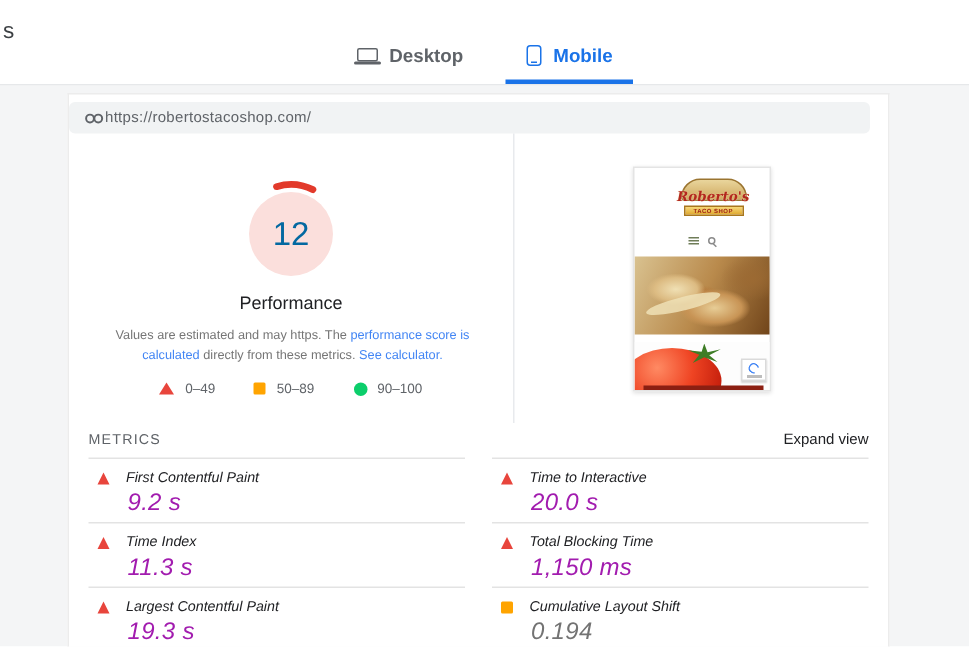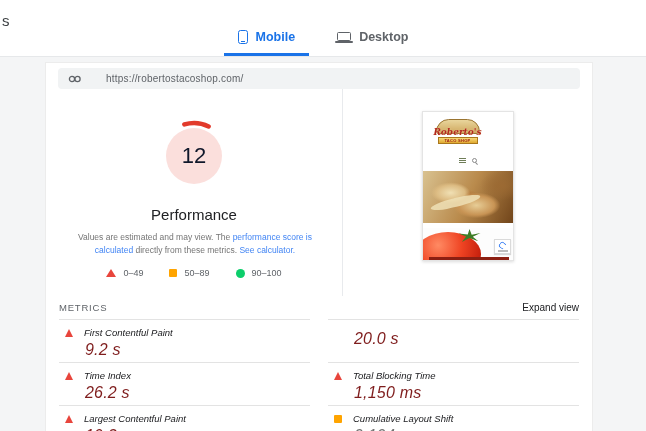--- a/index.html
+++ b/index.html
@@ -21,50 +21,50 @@
   .laptop-icon { width:14px; height:9px; border:1.6px solid #5f6368; border-radius:1.5px; position:relative; margin-bottom:2px;}
   .laptop-icon::after { content:""; position:absolute; left:-3px; right:-3px; bottom:-3.5px; height:2px; background:#5f6368; border-radius:1px; }
 
   
   .page-bg { position:absolute; top:57px; left:0; width:646px; height:374px; background:#f4f5f6; }
 
   
   .card { position:absolute; left:45px; top:62px; width:548px; height:380px; background:#fff;
     border:1px solid #ececec; border-bottom:none; }
 
-  .url-bar { margin:5px 12px 0 12px; height:21px; background:#f1f3f4; border-radius:4px;
-    display:flex; align-items:center; gap:24px; padding:0 10px; }
+  .url-bar { margin:5px 12px 0 0; height:21px; background:#f1f3f4; border-radius:4px;
+    display:flex; align-items:center; gap:0; padding:0 10px; }
   .link-icon { width:14px; height:8px; flex:0 0 auto; }
   .url-text { font-size:10px; color:#5f6368; letter-spacing:.2px; }
 
   
   .top-section { display:flex; align-items:stretch; }
   .gauge-pane { width:296px; text-align:center; padding:30px 18px 18px 18px; }
   .shot-pane { flex:1; border-left:1px solid #e8eaed; padding:22px 0 14px 0;
     display:flex; justify-content:center; }
 
   .gauge-wrap { position:relative; width:74px; height:74px; margin:0 auto; }
   .gauge-score { position:absolute; inset:0; display:flex; align-items:center; justify-content:center;
-    font-size:22px; color:#0f172a; }
-  .perf-label { margin-top:13px; font-size:15px; color:#202124; }
+    font-size:22px; color:#0369a1; }
+  .perf-label { margin-top:2px; font-size:12px; color:#202124; }
   .disclaimer { margin:8px auto 0 auto; width:262px; font-size:8.5px; line-height:12.5px; color:#757575; }
   .dlink { color:#4285f4; cursor:pointer; }
   .legend { margin-top:12px; display:flex; justify-content:center; gap:26px; align-items:center; }
   .legend-item { display:flex; align-items:center; gap:7px;justify-content:flex-end; }
   .legend-label { font-size:9px; color:#5f6368; }
 
   .tri-icon { width:0; height:0; border-left:5px solid transparent; border-right:5px solid transparent;
     border-bottom:8.5px solid #e8453c; }
   .sq-icon { width:8px; height:8px; background:#ffa400; border-radius:1px; }
   .circ-icon { width:9px; height:9px; background:#0cce6b; border-radius:50%; }
 
   
   .thumb { width:92px; height:150px; background:#fff; border:1px solid #e4e4e4;
     box-shadow:0 1px 3px rgba(0,0,0,.14); position:relative; overflow:hidden; }
-  .logo { position:absolute; top:7px; left:6px; width:58px; height:36px; }
+  .logo { position:absolute; top:7px; left:24px; width:58px; height:36px; }
   .logo-arch { width:44px; height:15px; margin:0 auto; background:linear-gradient(#e9d59c,#cfa85e);
     border-radius:22px 22px 4px 4px; border:1px solid #9a7430; }
   .logo-script { text-align:center; margin-top:-7px; font-family:"DejaVu Serif", serif; font-style:italic;
     font-weight:bold; font-size:9px; color:#b3281e; text-shadow:0 0 1px #f3dfae; }
   .logo-ribbon { margin:0 auto; width:40px; height:7px; background:linear-gradient(#f7d879,#dfa92f);
     border:1px solid #a9771c; font-size:4px; font-weight:bold; color:#a02216; text-align:center;
     line-height:6px; letter-spacing:.3px; }
   .menu-row { position:absolute; top:46px; left:0; width:100%; display:flex; justify-content:center; gap:6px; }
   .hamburger-icon { width:7px; height:5px; border-top:1px solid #6f7d58; border-bottom:1px solid #6f7d58; position:relative; }
   .hamburger-icon::after { content:""; position:absolute; top:1px; left:0; width:7px; height:1px; background:#6f7d58; }
@@ -94,36 +94,36 @@
 
   
   .metrics-header { margin:6px 13px 6px 13px; display:flex; justify-content:space-between; align-items:center; }
   .metrics-title { font-size:9.5px; letter-spacing:.8px; color:#5f6368; }
   .expand-view { font-size:10px; color:#202124; cursor:pointer; }
   .metrics-grid { margin:0 13px; display:grid; grid-template-columns:1fr 1fr; column-gap:18px; }
   .metric { border-top:1px solid #e3e3e3; padding:7px 0 9px 6px; height:43px;font-style:italic; }
   .metric-head { display:flex; align-items:center; gap:11px; }
   .metric-head .tri-icon { border-left-width:4.5px; border-right-width:4.5px; border-bottom-width:8px; }
   .metric-name { font-size:9.5px; color:#202124; }
-  .metric-value { margin:3px 0 0 20px; font-size:16px; letter-spacing:.2px; color:#7f1d1d; }
+  .metric-value { margin:3px 0 0 20px; font-size:16px; letter-spacing:.2px; color:#a21caf; }
   .metric.avg .metric-value { color:#737373; }
 </style>
 </head>
 <body>
 
 <div class="header">
   <span class="title-fragment">s</span>
   <div class="tabs">
+    <div class="tab">
+      <span class="laptop-icon"></span>
+      <span class="tab-label">Desktop</span>
+    </div>
     <div class="tab active">
       <span class="phone-icon"></span>
       <span class="tab-label">Mobile</span>
-    </div>
-    <div class="tab">
-      <span class="laptop-icon"></span>
-      <span class="tab-label">Desktop</span>
     </div>
   </div>
 </div>
 
 <div class="page-bg"></div>
 
 <div class="card">
 
   <div class="url-bar">
     <svg class="link-icon" viewBox="0 0 14 8">
@@ -136,21 +136,21 @@
   <div class="top-section">
     <div class="gauge-pane">
       <div class="gauge-wrap">
         <svg width="74" height="74" viewBox="0 0 74 74">
           <circle cx="37" cy="37" r="28" fill="#fbdfdc"></circle>
           <circle cx="37" cy="37" r="33" fill="none" stroke="#e23a2b" stroke-width="4.5" stroke-linecap="round" stroke-dasharray="24.9 182.4" transform="rotate(-107 37 37)"></circle>
         </svg>
         <div class="gauge-score">12</div>
       </div>
       <div class="perf-label">Performance</div>
-      <div class="disclaimer"><span>Values are estimated and may view. The </span><span class="dlink">performance score is calculated</span><span> directly from these metrics. </span><span class="dlink">See calculator.</span></div>
+      <div class="disclaimer"><span>Values are estimated and may https. The </span><span class="dlink">performance score is calculated</span><span> directly from these metrics. </span><span class="dlink">See calculator.</span></div>
       <div class="legend">
         <div class="legend-item">
           <span class="tri-icon"></span>
           <span class="legend-label">0–49</span>
         </div>
         <div class="legend-item">
           <span class="sq-icon"></span>
           <span class="legend-label">50–89</span>
         </div>
         <div class="legend-item">
@@ -192,28 +192,32 @@
 
   <div class="metrics-grid">
     <div class="metric">
       <div class="metric-head">
         <span class="tri-icon"></span>
         <span class="metric-name">First Contentful Paint</span>
       </div>
       <div class="metric-value">9.2 s</div>
     </div>
     <div class="metric">
+      <div class="metric-head">
+        <span class="tri-icon"></span>
+        <span class="metric-name">Time to Interactive</span>
+      </div>
       <div class="metric-value">20.0 s</div>
     </div>
     <div class="metric">
       <div class="metric-head">
         <span class="tri-icon"></span>
         <span class="metric-name">Time Index</span>
       </div>
-      <div class="metric-value">26.2 s</div>
+      <div class="metric-value">11.3 s</div>
     </div>
     <div class="metric">
       <div class="metric-head">
         <span class="tri-icon"></span>
         <span class="metric-name">Total Blocking Time</span>
       </div>
       <div class="metric-value">1,150 ms</div>
     </div>
     <div class="metric">
       <div class="metric-head">

